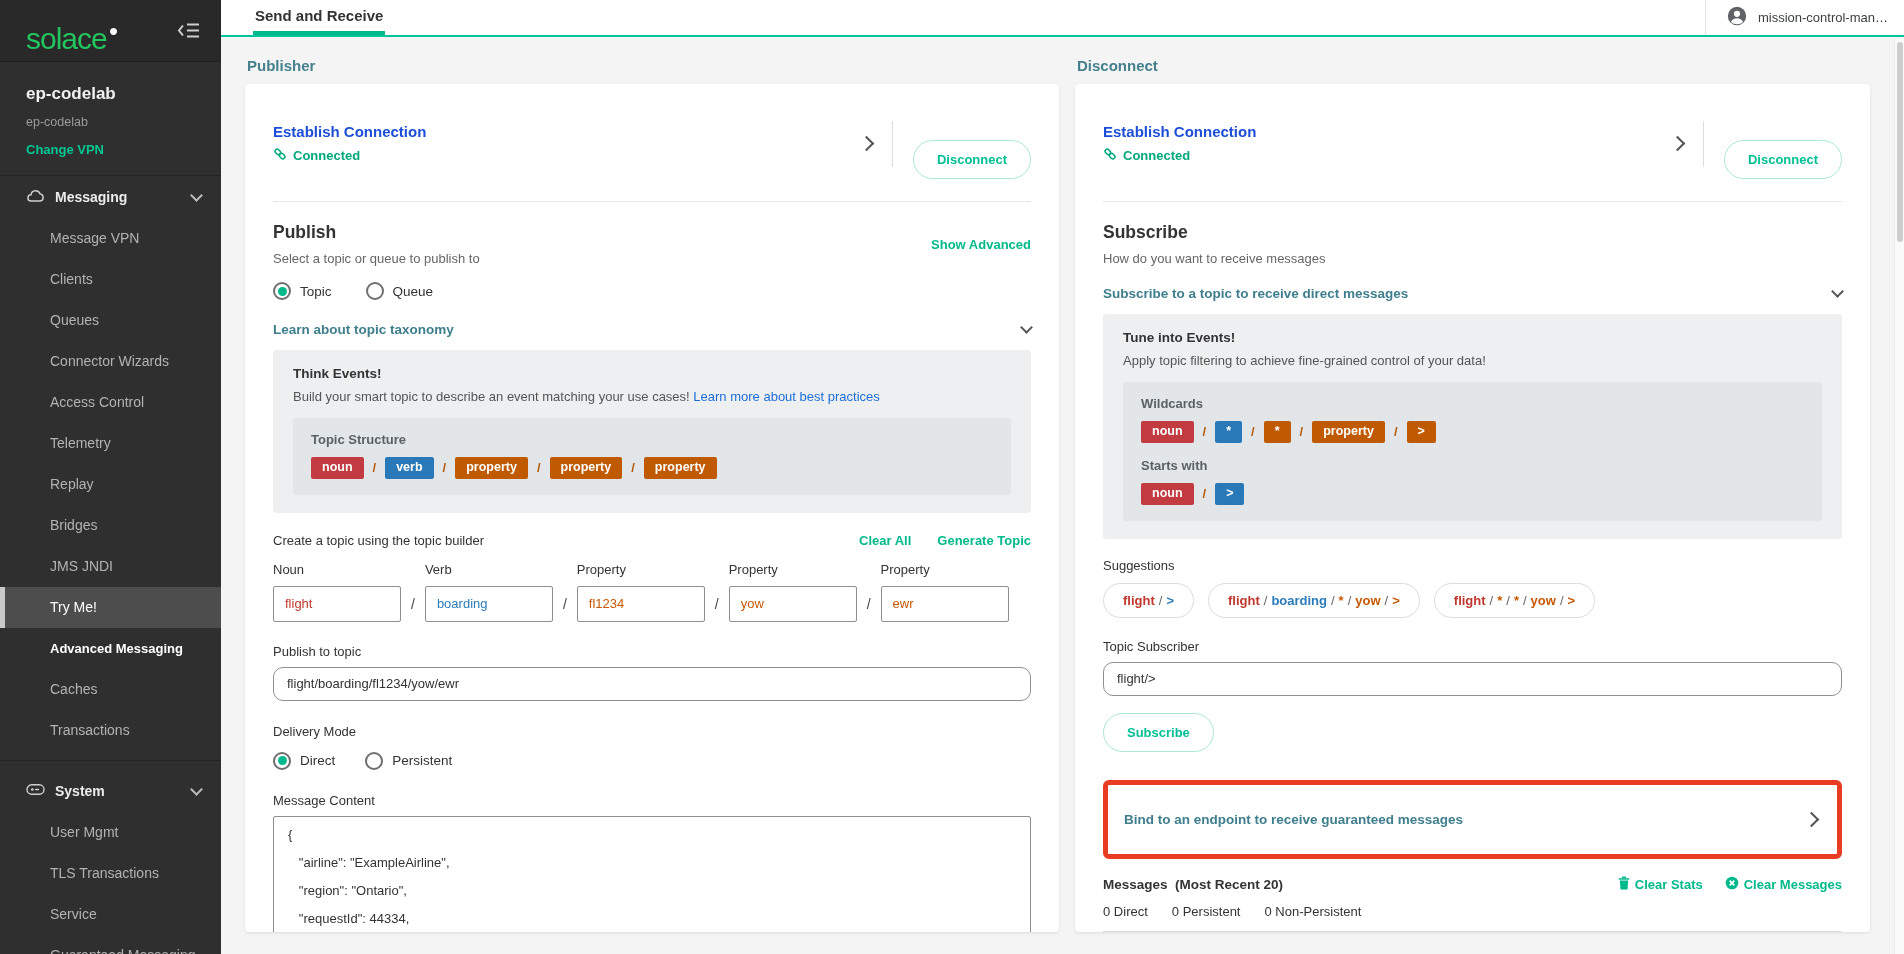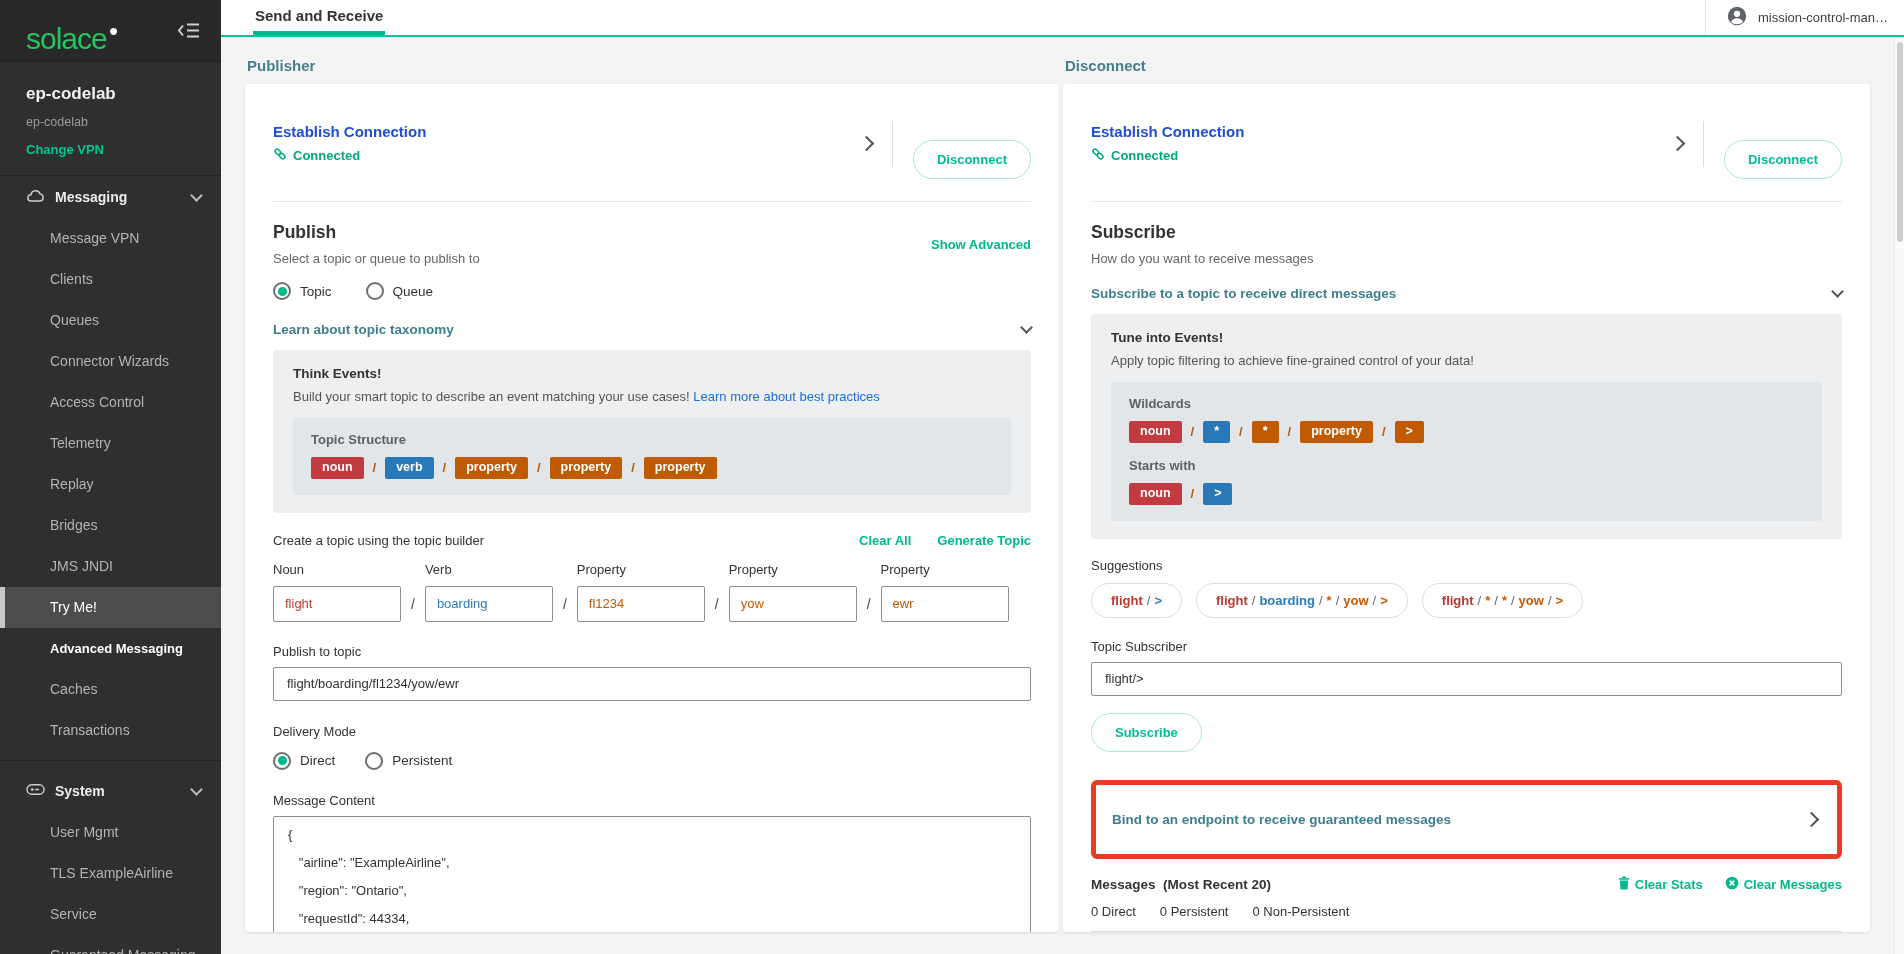--- a/index.html
+++ b/index.html
@@ -23,21 +23,21 @@
   .side-item.subitem { color:#fff; font-weight:bold; font-size:13px; }
   .side-divider { border-top:1px solid #232323; margin-top:9px; padding-top:9px; }
 
   
   .topbar { position:fixed; left:221px; right:0; top:0; height:37px; background:#fff; border-bottom:2px solid #00c49a; display:flex; align-items:stretch; z-index:4;gap:48px; }
   .tab { margin-left:32px; display:flex; align-items:center; padding:0 2px; font-size:15px; font-weight:bold; color:#333; border-bottom:4px solid #00b98c; cursor:pointer; }
   .topbar-right { margin-left:auto; display:flex; align-items:center; gap:10px; padding:0 16px 0 20px; border-left:1px solid #e3e3e3; cursor:pointer; }
   .account-label { font-size:13px; color:#3c4043; }
 
   
-  .content { position:absolute; left:221px; top:39px; right:0; bottom:0; padding:14px 34px 0 24px; display:flex; gap:4px; }
+  .content { position:absolute; left:221px; top:39px; right:0; bottom:0; padding:14px 34px 0 24px; display:flex; gap:16px; }
   .panel { display:flex; flex-direction:column; }
   .panel.publisher { width:814px; flex:none; }
   .panel.subscriber { flex:1; }
   .panel-heading { color:#44808e; font-size:15px; font-weight:bold; margin:4px 0 10px 2px; }
   .card { background:#fff; border-radius:4px; box-shadow:0 1px 3px rgba(0,0,0,.10); padding:24px 28px; height:848px; overflow:hidden; position:relative; }
 
   .conn-row { display:flex; align-items:center; }
   .conn-title { font-size:15px; font-weight:bold; color:#1d4ed8; }
   .conn-status { display:flex; align-items:center; gap:6px; margin-top:7px; color:#00a87d; font-size:13px; font-weight:bold; }
   .conn-right { margin-left:auto; display:flex; align-items:center; }
@@ -78,21 +78,21 @@
   .fields-row { display:flex; align-items:flex-end; margin-top:14px; }
   .field-col { display:flex; flex-direction:column; width:128px; }
   .field-label { font-size:13px; color:#333; margin-bottom:9px; }
   .field-input { height:36px; border:1px solid #8f8f8f; border-radius:2px; padding:0 11px; font-size:13px; font-family:inherit; width:100%; outline:none; }
   .field-input.red { color:#c0392f; }
   .field-input.blue { color:#2b7cb9; }
   .field-input.orange { color:#c75803; }
   .field-sep { color:#444; font-size:14px; margin:0 10px 10px; }
 
   .block-label { font-size:13px; color:#333; }
-  .wide-input { width:100%; height:34px; border:1px solid #8f8f8f; border-radius:2px; padding:0 13px; font-size:13px; color:#333; font-family:inherit; margin-top:8px; outline:none; }
+  .wide-input { width:100%; height:34px; border:1px solid #8f8f8f; border-radius:10px; padding:0 13px; font-size:13px; color:#333; font-family:inherit; margin-top:8px; outline:none; }
   .msg-textarea { width:100%; height:129px; border:1px solid #8f8f8f; border-radius:2px; padding:4px 14px; font-size:13px; line-height:2.15; color:#333; font-family:inherit; resize:none; overflow:hidden; margin-top:8px; outline:none; }
 
   .chips-row { display:flex; align-items:center; gap:14px; margin-top:10px; }
   .chip { border:1.5px solid #dcdcdc; border-radius:19px; padding:9px 17px; font-size:13px; font-weight:bold; background:#fff; cursor:pointer; white-space:nowrap; }
   .chip span { margin:0 2px; }
   .chip .red { color:#c0392f; }
   .chip .blue { color:#2b7cb9; }
   .chip .orange { color:#c75803; }
   .chip .gray { color:#666; font-weight:normal; }
 
@@ -156,21 +156,21 @@
       <svg width="19" height="13" viewBox="0 0 19 13">
           <rect x="1" y="1.8" width="17" height="9.4" rx="4.7" stroke="#cfcfcf" stroke-width="1.4" fill="none"></rect>
           <circle cx="6.3" cy="6.5" r="1.35" fill="#cfcfcf"></circle>
           <rect x="8.9" y="5.7" width="4.3" height="1.6" rx="0.8" fill="#cfcfcf"></rect>
         </svg>
     </span>
     <span>System</span>
     <span class="chev down"></span>
   </div>
   <div class="side-item">User Mgmt</div>
-  <div class="side-item">TLS ExampleAirline</div>
+  <div class="side-item">TLS Transactions</div>
   <div class="side-item">Service</div>
   <div class="side-item">Guaranteed Messaging</div>
 </aside>
 
 <header class="topbar">
   <div class="tab">Send and Receive</div>
   <div class="topbar-right">
     <span>
       <svg width="22" height="22" viewBox="0 0 24 24">
           <circle cx="12" cy="12" r="10" fill="#5f6368"></circle>

